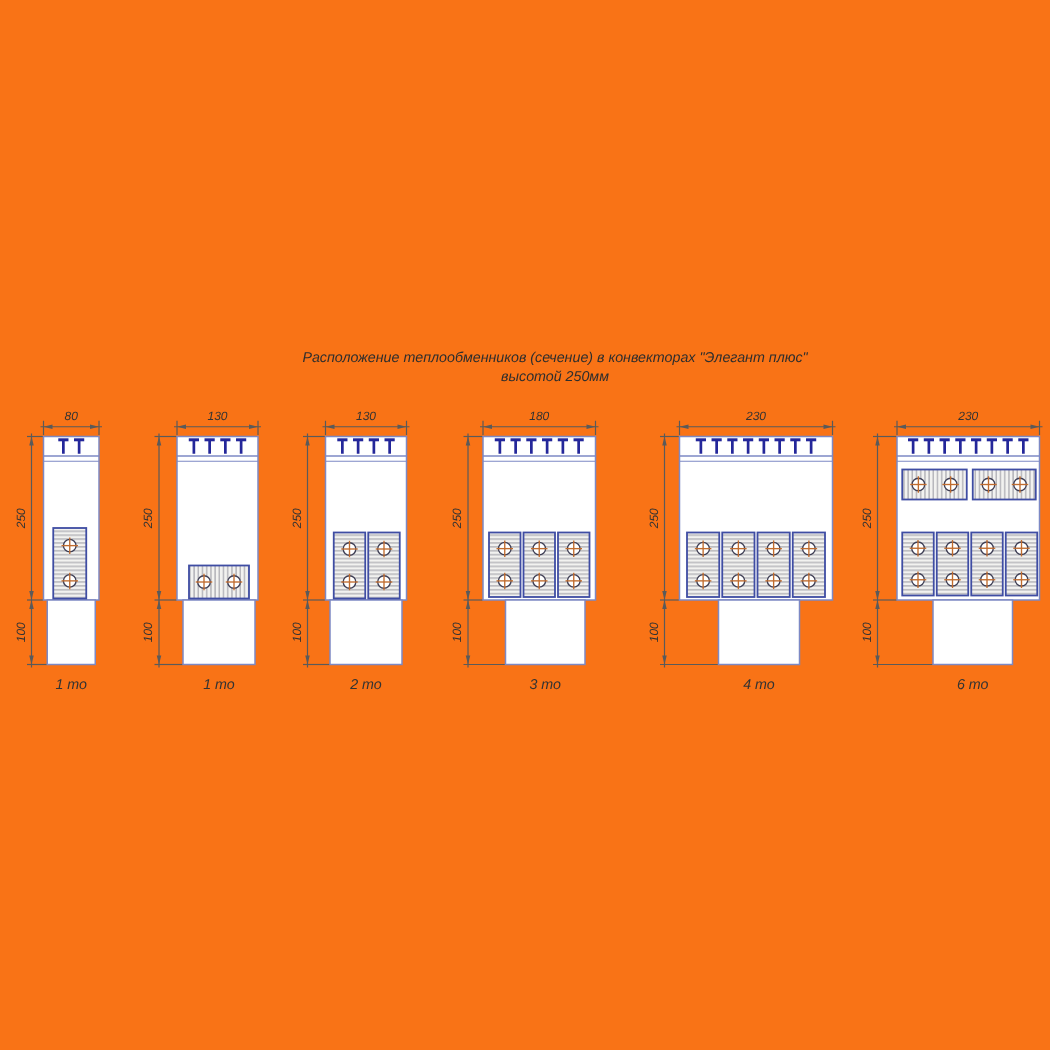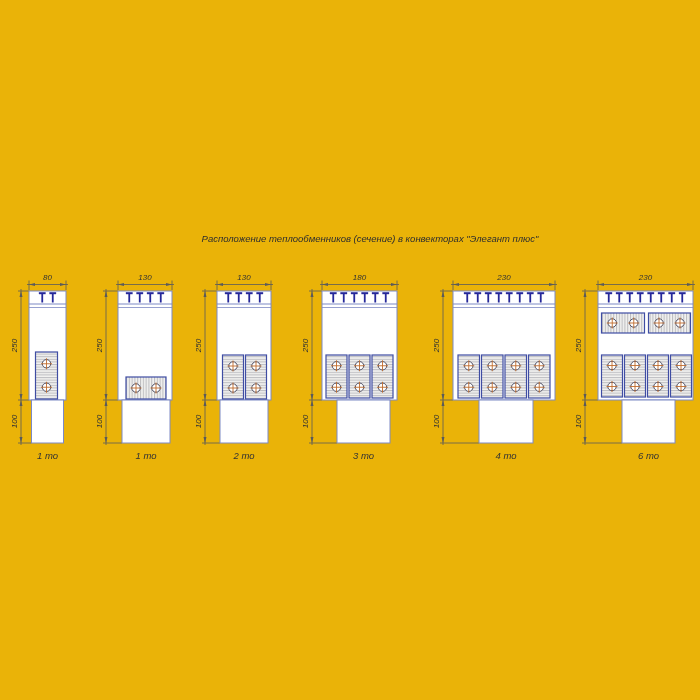--- a/index.html
+++ b/index.html
@@ -1,28 +1,29 @@
 <!DOCTYPE html>
 <html><head>
 <meta charset="utf-8">
 <style>
   html,body{margin:0;padding:0;background:#ffffff;}
-  .canvas{position:relative;width:700px;height:700px;background:#eab308;overflow:hidden;
+  .canvas{position:relative;width:700px;height:700px;background:#f97316;overflow:hidden;
           font-family:"Liberation Sans",sans-serif;}
   .title{position:absolute;top:233px;left:40px;width:660px;text-align:center;
          font-style:italic;font-size:9.5px;line-height:12.5px;color:#2e2e2e;}
   svg{position:absolute;top:0;left:0;}
   svg text{font-family:"Liberation Sans",sans-serif;font-style:italic;}
 </style>
 </head>
 <body>
 
 <div class="canvas">
   <div class="title">
     <div>Расположение теплообменников (сечение) в конвекторах "Элегант плюс"</div>
+    <div>высотой 250мм</div>
   </div>
   <svg id="drawing" width="700" height="700" viewBox="0 0 700 700">
       <defs>
         <pattern id="hatchH" width="4" height="2.6" patternUnits="userSpaceOnUse">
           <rect x="0" y="0" width="4" height="2.6" fill="#f2f2f0"></rect>
           <line x1="0" y1="0.6" x2="4" y2="0.6" stroke="#9c9ca4" stroke-width="0.7"></line>
         </pattern>
         <pattern id="hatchV" width="2.8" height="4" patternUnits="userSpaceOnUse">
           <rect x="0" y="0" width="2.8" height="4" fill="#f2f2f0"></rect>
           <line x1="0.6" y1="0" x2="0.6" y2="4" stroke="#9c9ca4" stroke-width="0.7"></line>

